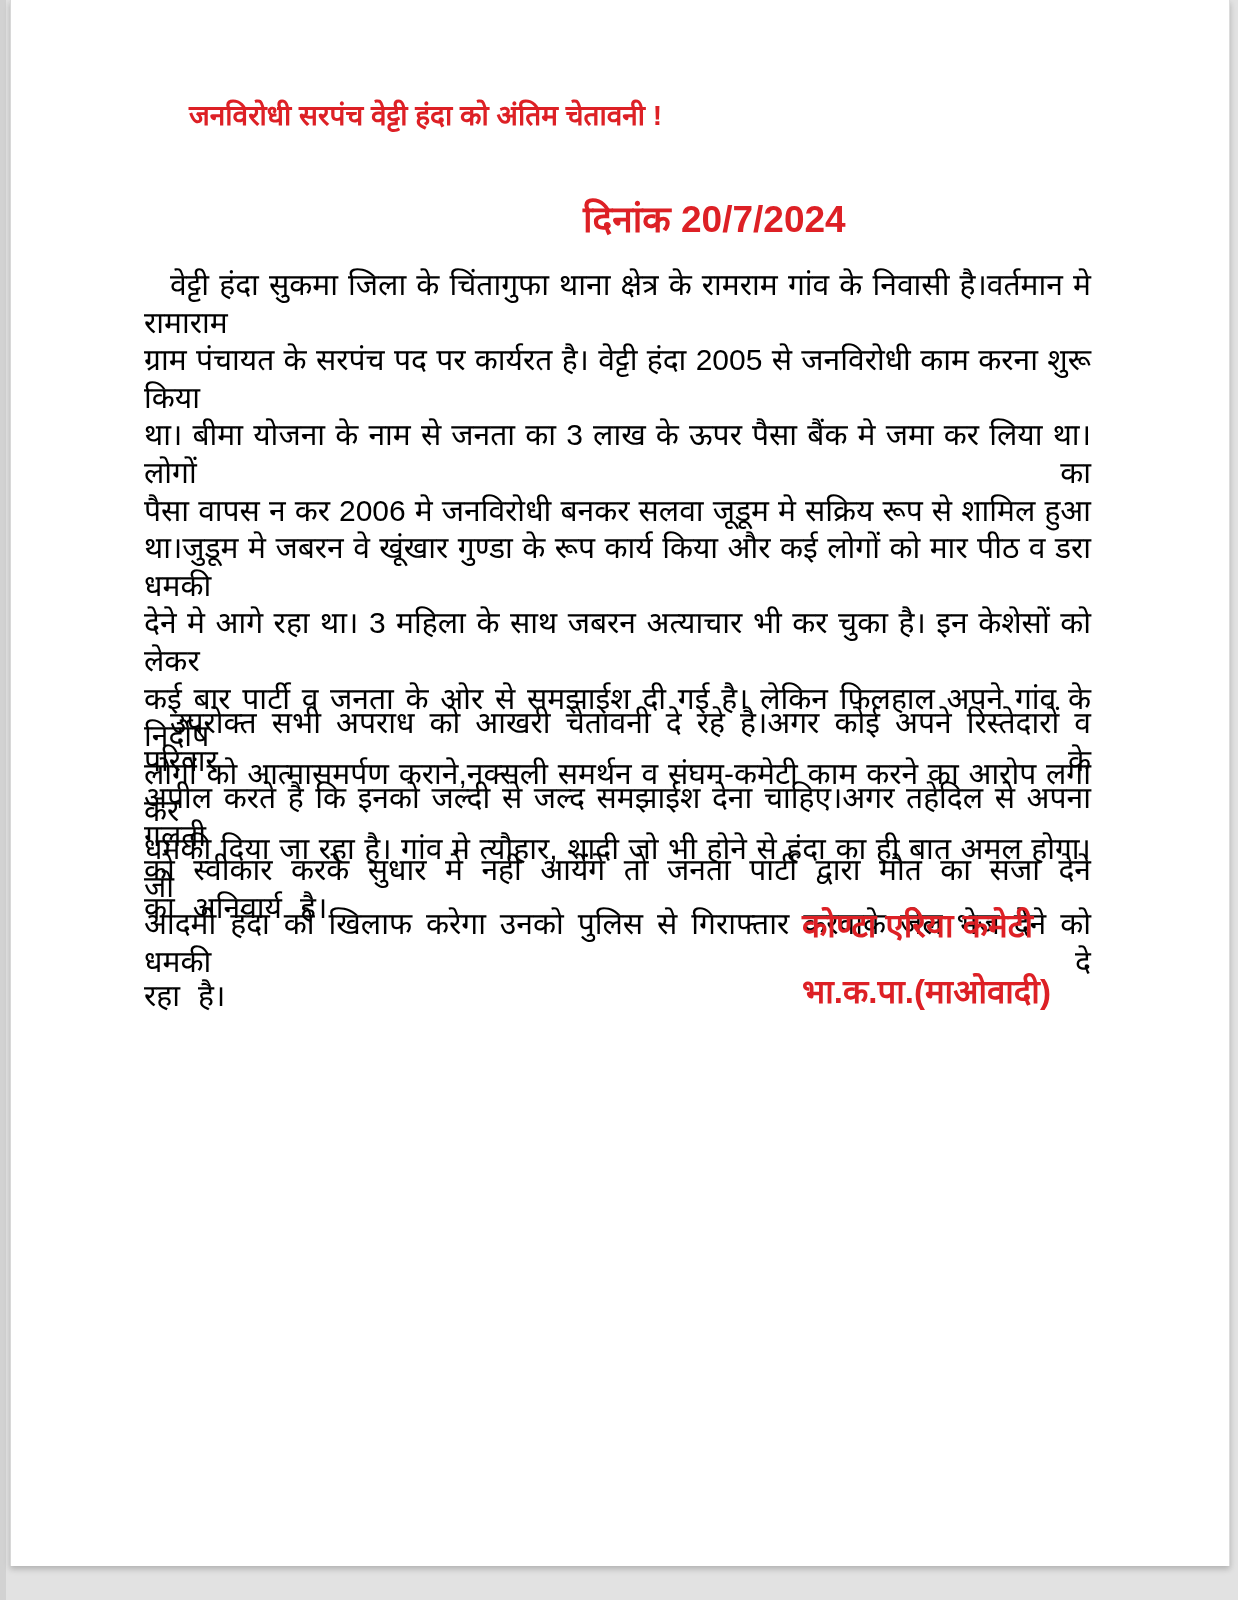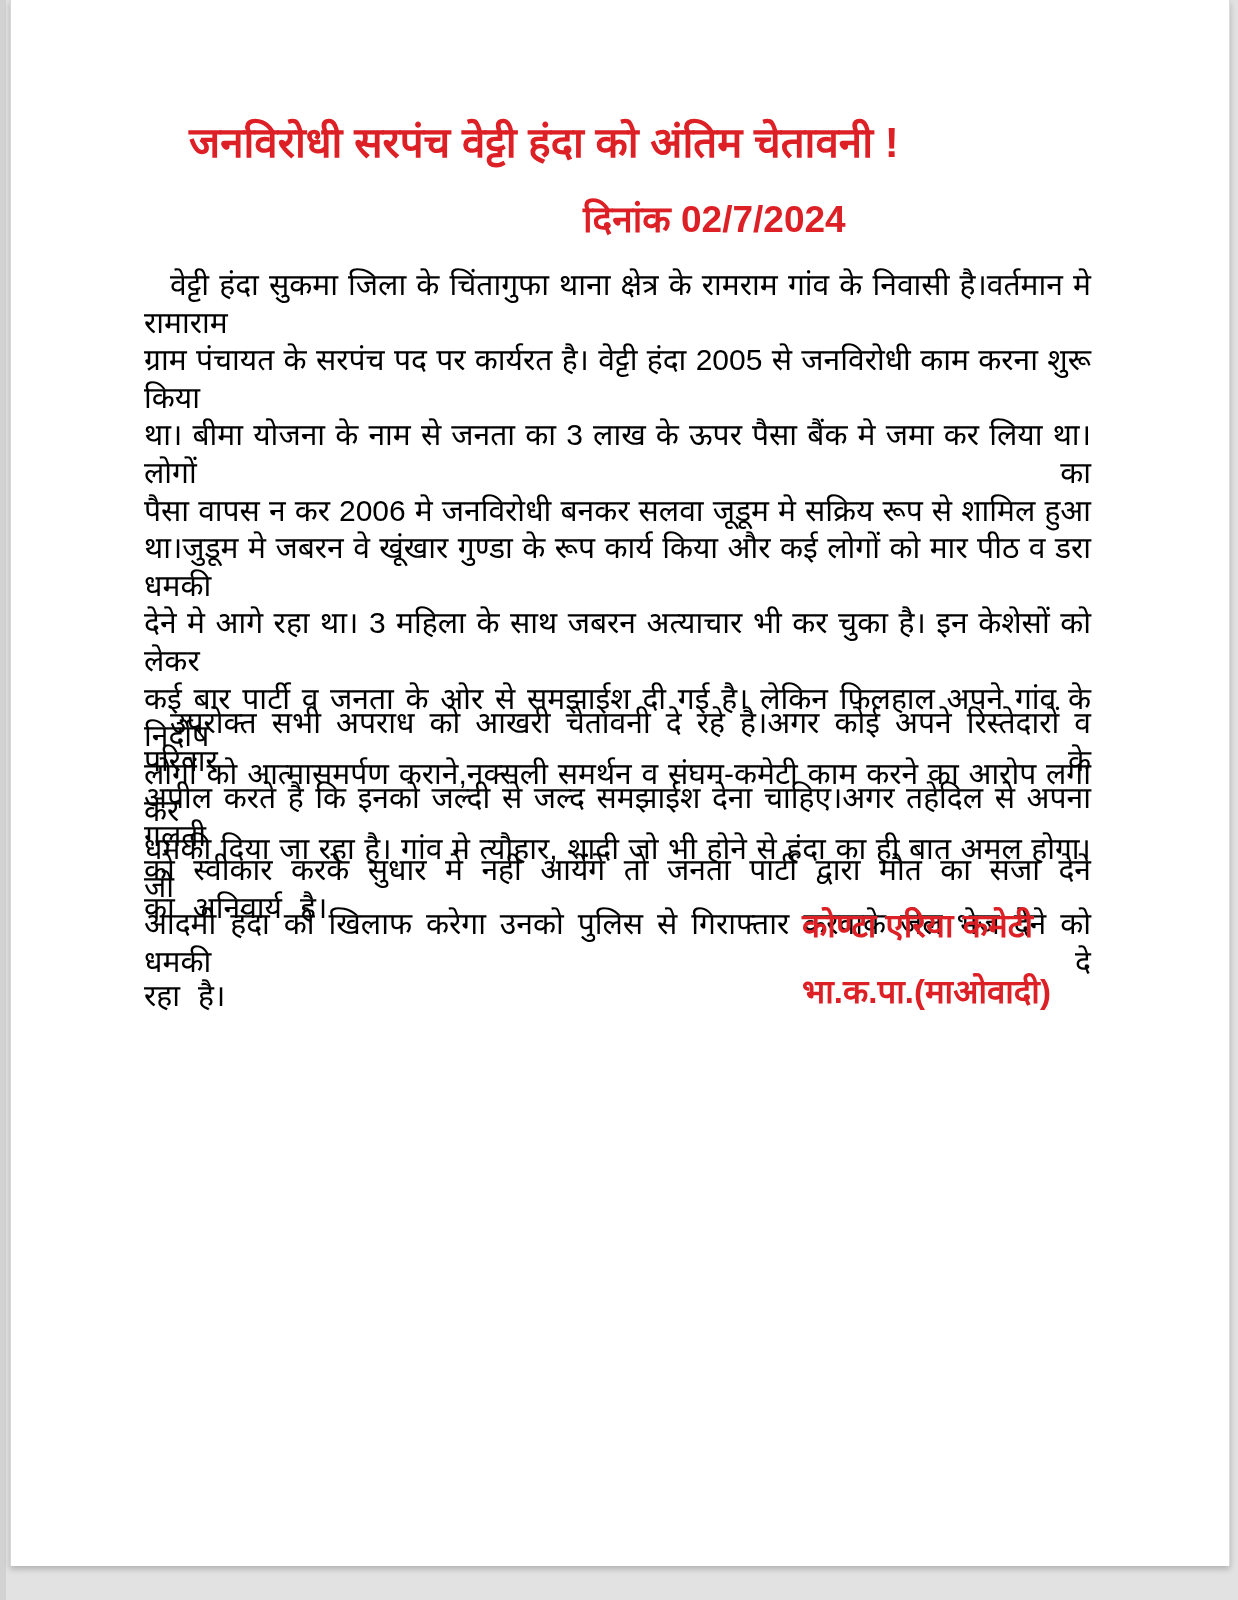--- a/index.html
+++ b/index.html
@@ -30,22 +30,22 @@
     width: 1218px;
     height: 1566px;
     background: #ffffff;
     border-left: 1px solid #d8d8d8;
     border-right: 1px solid #dcdcdc;
     box-shadow: 0 3px 6px rgba(0,0,0,0.22);
   }
   .letter-title {
     position: absolute;
     left: 178px;
-    top: 112px;
-    font-size: 42px;
+    top: 95px;
+    font-size: 28px;
     font-weight: bold;
     color: #dd2025;
     white-space: nowrap;
   }
   .letter-date {
     position: absolute;
     left: 572px;
     top: 192px;
     font-size: 37px;
     font-weight: bold;
@@ -83,21 +83,21 @@
 </head>
 <body>
 
 <div class="stage">
   <div class="left-edge-strip"></div>
 
   <div class="paper">
 
     <div class="letter-title">जनविरोधी  सरपंच वेट्टी हंदा को अंतिम चेतावनी !</div>
 
-    <div class="letter-date">दिनांक 02/7/2024</div>
+    <div class="letter-date">दिनांक 20/7/2024</div>
 
     <div class="para para-1">
       <div class="jline first-line">वेट्टी हंदा सुकमा जिला के चिंतागुफा थाना क्षेत्र के रामराम गांव के निवासी है।वर्तमान मे रामाराम</div>
       <div class="jline">ग्राम पंचायत के सरपंच पद पर  कार्यरत है। वेट्टी हंदा 2005 से जनविरोधी काम करना शुरू किया</div>
       <div class="jline">था। बीमा योजना के नाम से जनता का 3 लाख के ऊपर पैसा बैंक मे जमा कर लिया था।लोगों का</div>
       <div class="jline">पैसा वापस न कर 2006 मे जनविरोधी बनकर  सलवा जूडूम मे सक्रिय रूप से शामिल हुआ</div>
       <div class="jline">था।जुडूम मे जबरन वे  खूंखार गुण्डा के रूप कार्य किया और  कई लोगों को मार पीठ व डरा धमकी</div>
       <div class="jline">देने मे आगे रहा था। 3 महिला के साथ जबरन अत्याचार भी कर चुका है। इन केशेसों को लेकर</div>
       <div class="jline">कई बार पार्टी व जनता के ओर से समझाईश दी गई है। लेकिन फिलहाल अपने  गांव के निर्दोष</div>
       <div class="jline">लोगों को आत्मासमर्पण कराने,नक्सली समर्थन व संघम-कमेटी काम करने का आरोप लगा कर</div>

